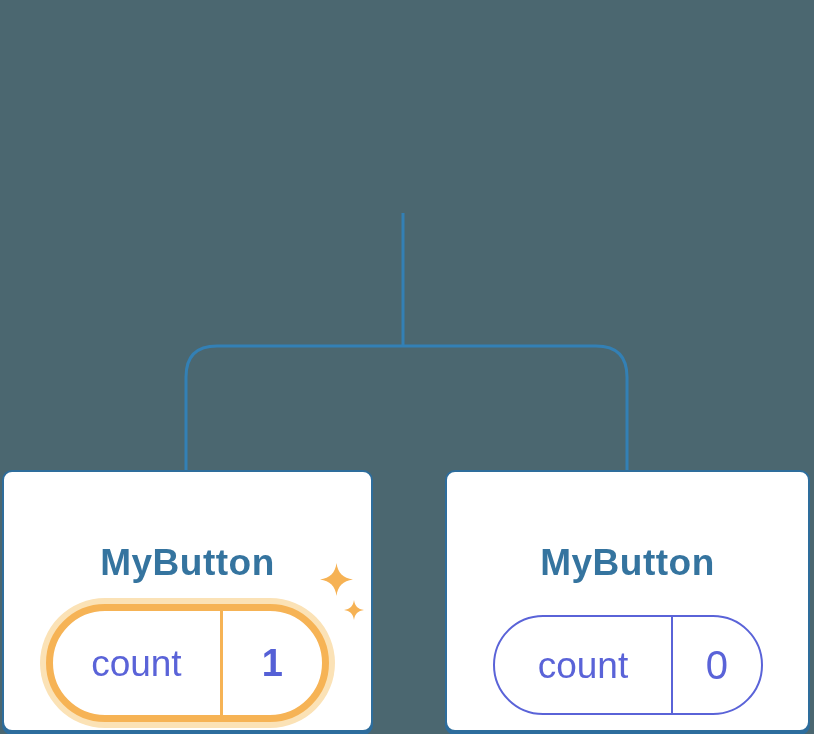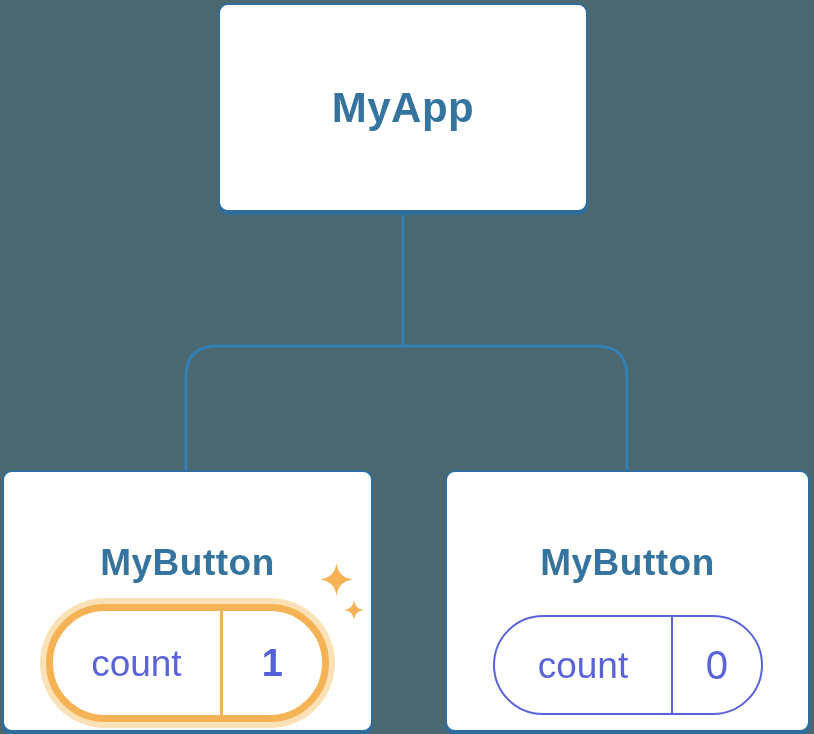--- a/index.html
+++ b/index.html
@@ -57,23 +57,20 @@
 </head>
 <body>
 
 <div class="stage">
 
   <svg class="connectors" viewBox="0 0 814 734" xmlns="http://www.w3.org/2000/svg" fill="none">
     <path d="M403 213 L403 346" stroke-width="3" fill="none" stroke="#3380b5"></path>
     <path d="M186 471 L186 377 Q186 346 217 346 L596 346 Q627 346 627 377 L627 471" stroke-width="3" fill="none" stroke="#3380b5"></path>
   </svg>
 
-  <div class="node node-root">
-    <div class="node-title">MyApp</div>
-  </div>
 
   <div class="node node-child-left">
     <div class="child-title">MyButton</div>
     <div class="pill pill-hot">
       <div class="pill-cell cell-name">
         <span class="state-name">count</span>
       </div>
       <div class="divider-hot"></div>
       <div class="pill-cell cell-value">
         <span class="value-hot">1</span>

